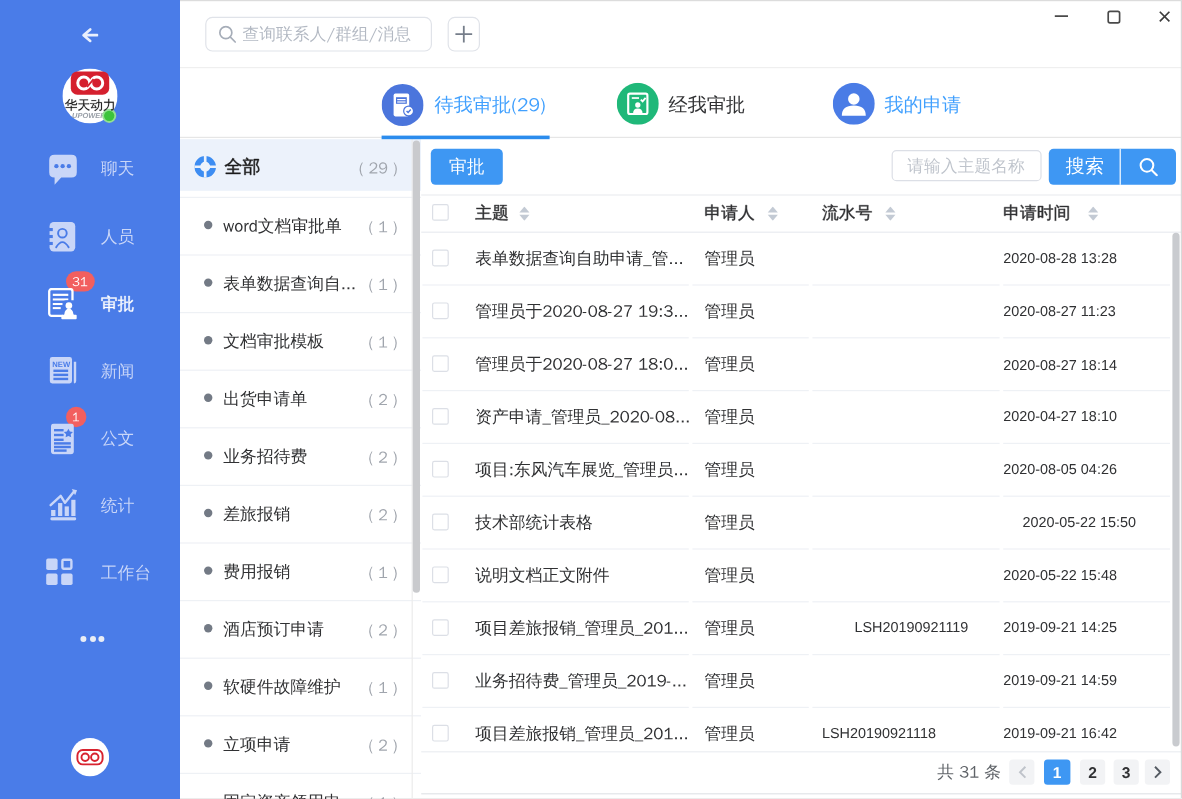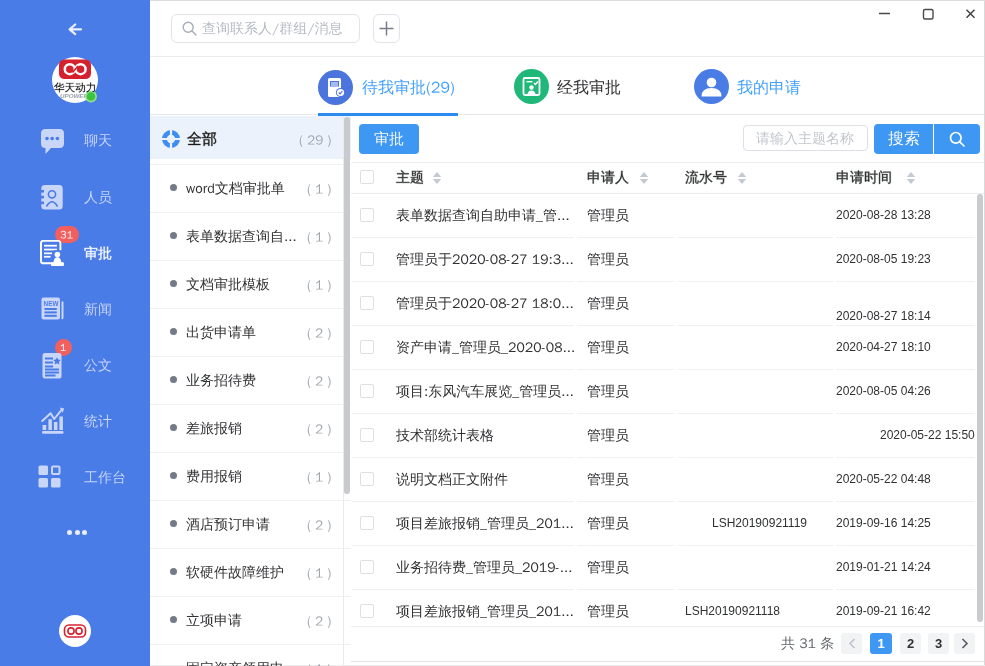--- a/index.html
+++ b/index.html
@@ -1037,23 +1037,23 @@
   </svg>
 <svg style="position:absolute;left:781.0px;top:635.6px;overflow:visible" width="56" height="15">
     <g transform="translate(0,12.03) scale(0.013672,-0.013672)" fill="#5f6368">
       <use href="#g120" x="0"></use>
       <use href="#g18" x="1331"></use>
       <use href="#g19" x="1945"></use>
       <use href="#g121" x="2866"></use>
     </g>
   </svg>
 <div class="lat" style="left:836px;top:206px">2020-08-28 13:28</div>
-<div class="lat" style="left:836px;top:250px">2020-08-05 19:23</div>
-<div class="lat" style="left:836px;top:307px">2020-08-27 18:14</div>
+<div class="lat" style="left:836px;top:250px">2020-08-27 11:23</div>
+<div class="lat" style="left:836px;top:295px">2020-08-27 18:14</div>
 <div class="lat" style="left:836px;top:338px">2020-04-27 18:10</div>
 <div class="lat" style="left:836px;top:382px">2020-08-05 04:26</div>
-<div class="lat" style="left:880px;top:426px">2020-05-22 15:50</div>
-<div class="lat" style="left:836px;top:470px">2020-05-22 04:48</div>
-<div class="lat" style="left:836px;top:514px">2019-09-16 14:25</div>
+<div class="lat" style="left:852px;top:426px">2020-05-22 15:50</div>
+<div class="lat" style="left:836px;top:470px">2020-05-22 15:48</div>
+<div class="lat" style="left:836px;top:514px">2019-09-21 14:25</div>
 <div class="lat" style="left:712px;top:514px">LSH20190921119</div>
-<div class="lat" style="left:836px;top:558px">2019-01-21 14:24</div>
+<div class="lat" style="left:836px;top:558px">2019-09-21 14:59</div>
 <div class="lat" style="left:836px;top:602px">2019-09-21 16:42</div>
 <div class="lat" style="left:685px;top:602px">LSH20190921118</div>
 
 </body></html>

